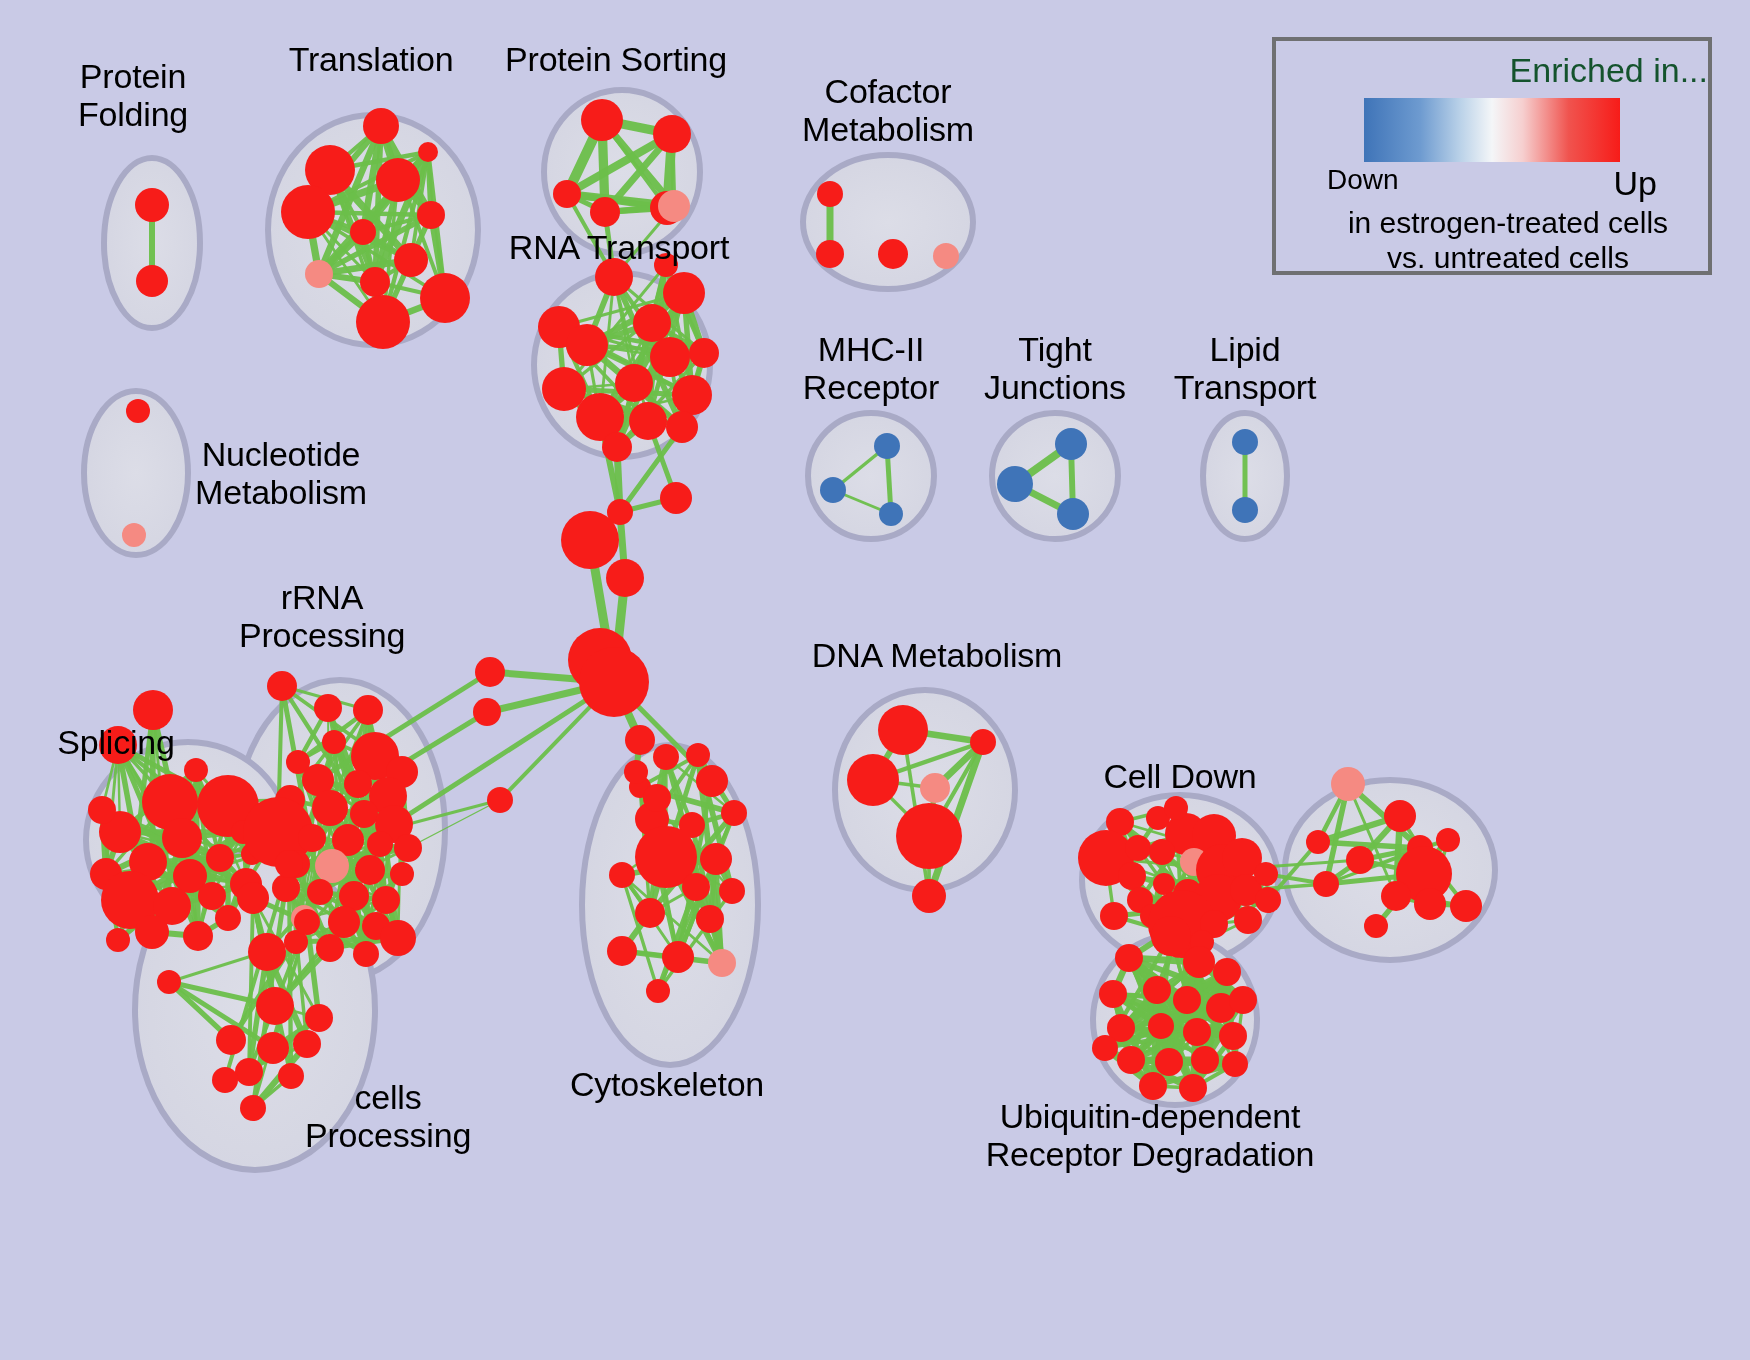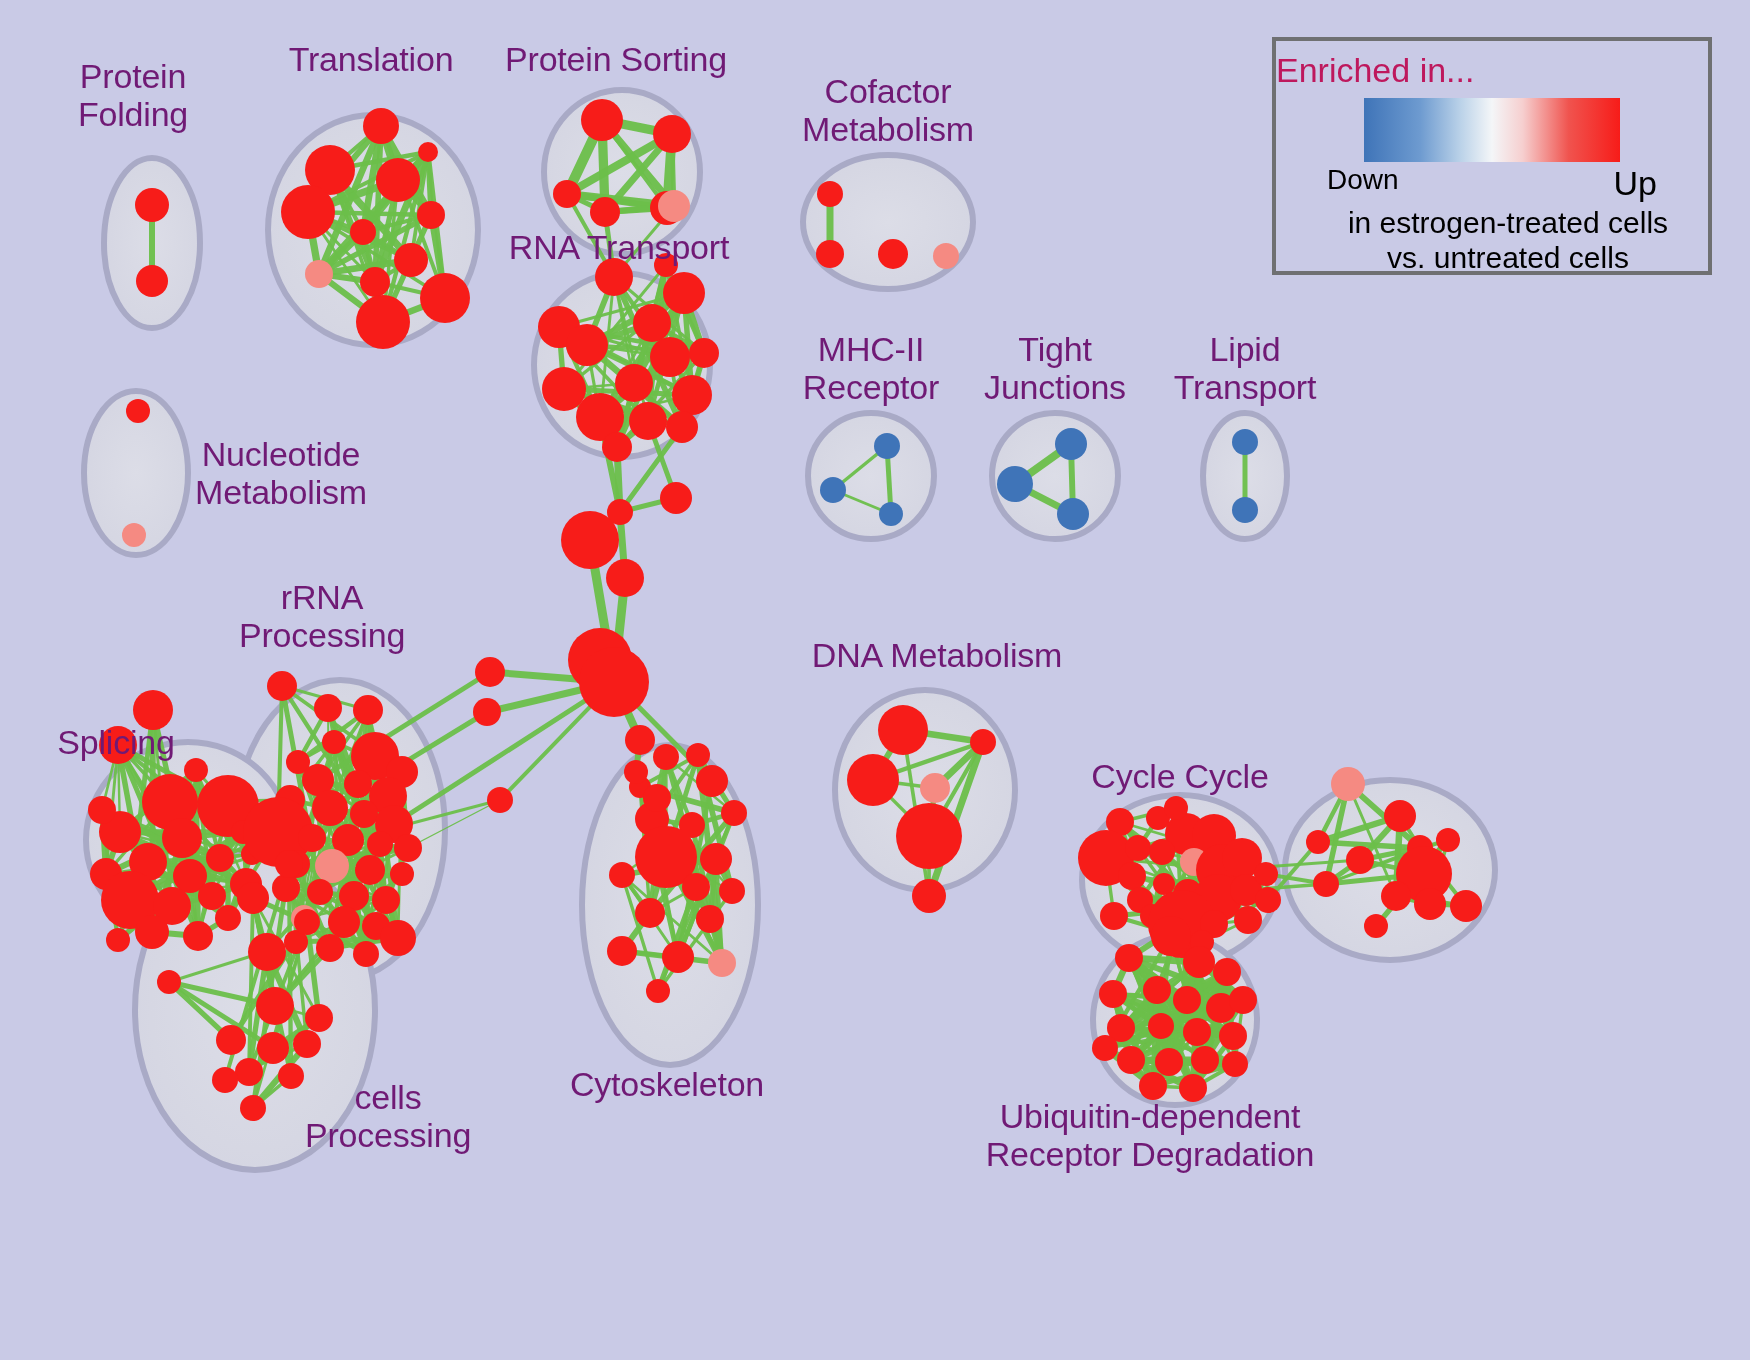--- a/index.html
+++ b/index.html
@@ -6,40 +6,40 @@
   #stage{
     position:relative;
     width:1750px;height:1360px;
     background:#c9cae6;
     font-family:"Liberation Sans", sans-serif;
     overflow:hidden;
   }
   #net{position:absolute;left:0;top:0;width:1750px;height:1360px;}
   .lbl{
     position:absolute;
-    color:#701a75;
+    color:#000000;
     font-family:"Liberation Sans", sans-serif;
     font-size:34px;
     line-height:1.12;
     white-space:pre;
     font-weight:400;
     letter-spacing:-0.2px;
   }
   .lbl.c{text-align:center;transform:translateX(-50%);}
   
   #legend{
     position:absolute;
     left:1272px;top:37px;
     width:440px;height:238px;
     border:4px solid #6f7072;
     background:#c9cae6;
     box-sizing:border-box;
   }
   #legend .ltitle{
-    text-align:left;font-size:34px;color:#be185d;margin-top:10px;
+    text-align:right;font-size:34px;color:#14532d;margin-top:10px;margin-left:12px;
   }
   #legend .bar{
     margin:8px auto 0 auto;
     width:256px;height:64px;
     background:linear-gradient(to right,#3f74b8 0%,#6e9bd0 22%,#bcd3e9 38%,#f4f6f8 50%,#f6cfcf 62%,#f0534e 80%,#f71c19 100%);
   }
   #legend .ends{
     position:relative;width:330px;margin:2px auto 0 auto;height:42px;
   }
   #legend .ends .dn{position:absolute;left:0;top:0;font-size:28px;}
@@ -971,21 +971,21 @@
 Transport</div>
   <div class="lbl c" style="left:281px;top:435px;">Nucleotide
 Metabolism</div>
   <div class="lbl c" style="left:322px;top:578px;">rRNA
 Processing</div>
   <div class="lbl c" style="left:116px;top:723px;">Splicing</div>
   <div class="lbl c" style="left:388px;top:1078px;">cells
 Processing</div>
   <div class="lbl c" style="left:667px;top:1065px;">Cytoskeleton</div>
   <div class="lbl c" style="left:937px;top:636px;">DNA Metabolism</div>
-  <div class="lbl c" style="left:1180px;top:757px;">Cycle Cycle</div>
+  <div class="lbl c" style="left:1180px;top:757px;">Cell Down</div>
   <div class="lbl c" style="left:1150px;top:1097px;">Ubiquitin-dependent
 Receptor Degradation</div>
 
   <div id="legend">
     <div class="ltitle">Enriched in...</div>
     <div class="bar"></div>
     <div class="ends">
       <span class="dn">Down</span>
       <span class="up">Up</span>
     </div>

